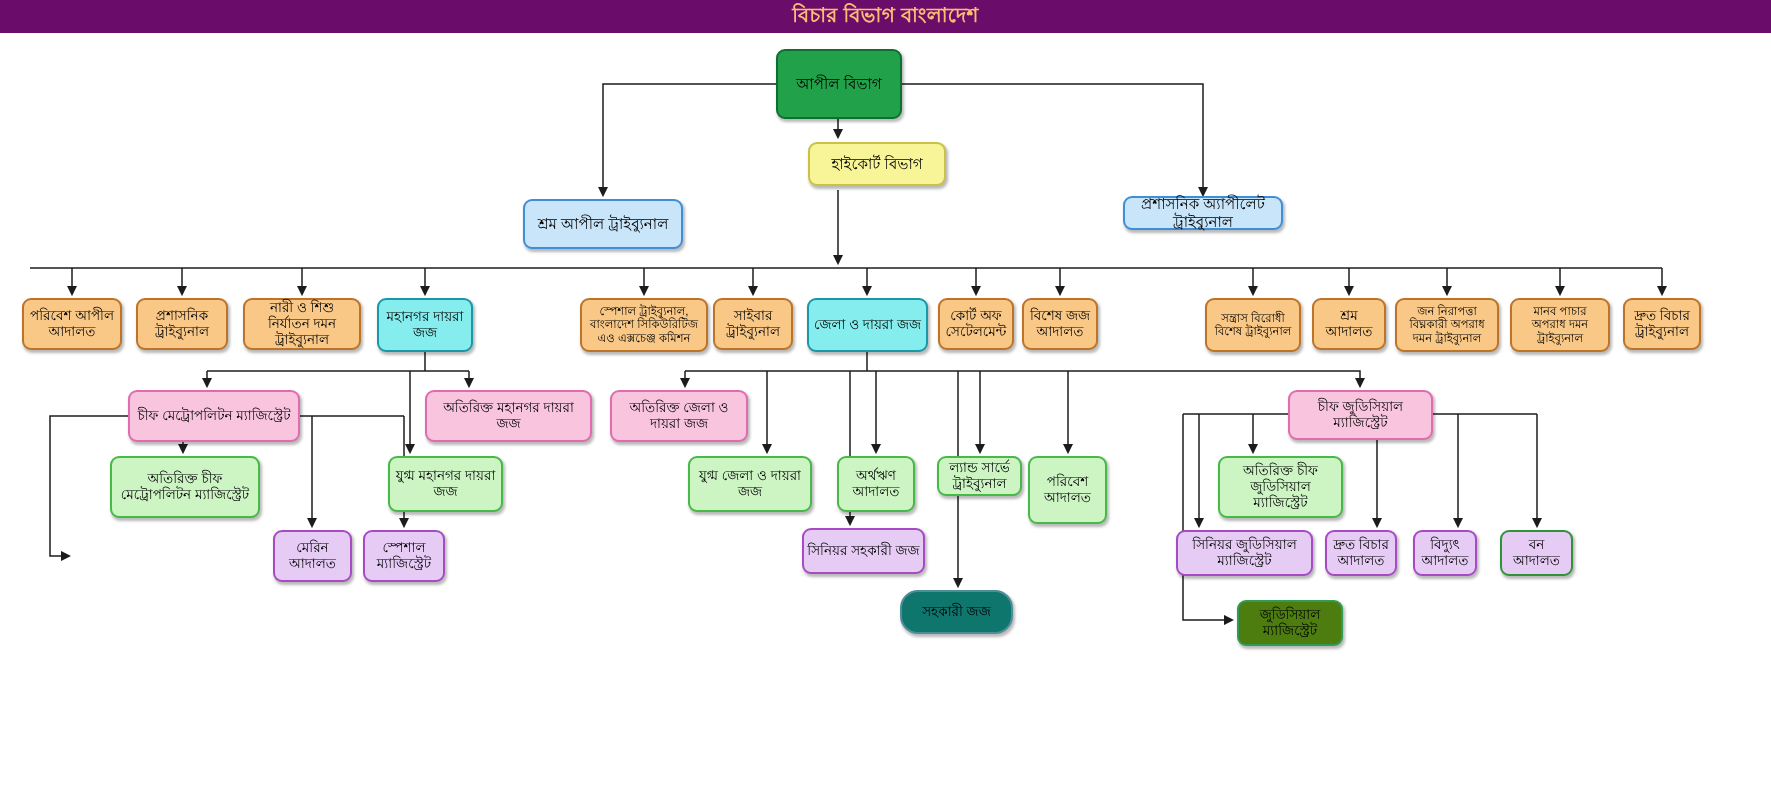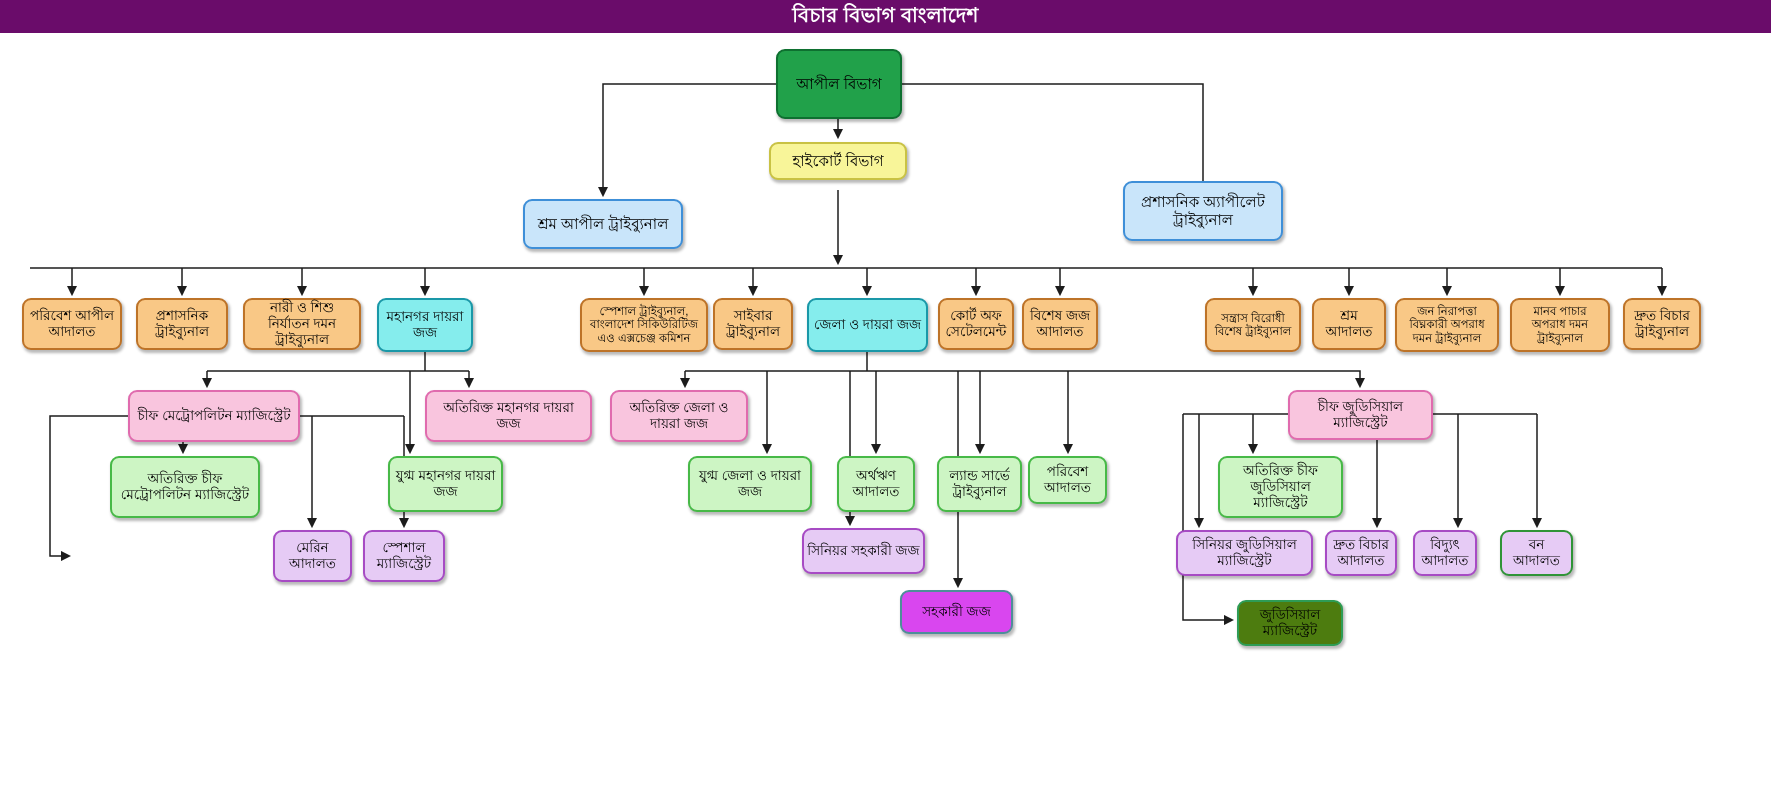--- a/index.html
+++ b/index.html
@@ -1,36 +1,36 @@
 <!DOCTYPE html>
 <html><head>
 <meta charset="utf-8">
 <style>
   html,body{margin:0;padding:0;background:#ffffff;}
   body{width:1771px;height:788px;overflow:hidden;font-family:"Liberation Sans","DejaVu Sans",sans-serif;}
   #stage{position:relative;width:1771px;height:788px;background:#ffffff;}
   #titlebar{position:absolute;left:0;top:0;width:1771px;height:33px;background:#6A0C6A;
-            display:flex;align-items:center;justify-content:center;color:#ffffff;
+            display:flex;align-items:center;justify-content:center;color:#fdba74;
             font-size:20px;font-weight:bold;letter-spacing:.3px;}
   svg.wires{position:absolute;left:0;top:0;}
   .node{position:absolute;display:flex;align-items:center;justify-content:center;text-align:center;
         border-radius:9px;border:2px solid;box-shadow:1.5px 2.5px 3px rgba(0,0,0,.28);
         font-size:13.5px;line-height:1.18;padding:9px 3px;box-sizing:border-box;color:#000;}
   .big{font-size:15px;}
   .fs12{font-size:11.5px;line-height:1.15;}
   .green {background:#21A14A;border-color:#0E7030;}
   .yellow{background:#F8F599;border-color:#C9C244;}
   .blue  {background:#C9E5FA;border-color:#3E8FD8;}
   .orange{background:#F9C886;border-color:#BD7328;}
   .cyan  {background:#85EDED;border-color:#1A98A8;}
   .pink  {background:#F9C5DE;border-color:#E06BAE;}
   .lgreen{background:#CDF5C4;border-color:#47B947;}
   .lav   {background:#E6CBF5;border-color:#A74BC4;}
   .lavg  {background:#E6CBF5;border-color:#2F9437;}
-  .teal  {background:#d946ef;border-color:#4E8E99;}
+  .teal  {background:#0f766e;border-color:#4E8E99;border-radius:18px;}
   .mint  {background:#4d7c0f;border-color:#2E9C55;}
 </style>
 </head>
 <body>
 
 <div id="stage">
 
   <div id="titlebar">বিচার বিভাগ বাংলাদেশ</div>
 
   <svg class="wires" width="1771" height="788" viewBox="0 0 1771 788">
@@ -90,23 +90,23 @@
       <path d="M1183,414 V620 H1232" marker-end="url(#arw)"></path>
       <path d="M1199,414 V526" marker-end="url(#arw)"></path>
       <path d="M1253,414 V452" marker-end="url(#arw)"></path>
       <path d="M1377,440 V526" marker-end="url(#arw)"></path>
       <path d="M1458,414 V526" marker-end="url(#arw)"></path>
       <path d="M1537,414 V526" marker-end="url(#arw)"></path>
     </g>
   </svg>
 
   <div class="node green big" style="left:776px;top:49px;width:126px;height:70px">আপীল বিভাগ</div>
-  <div class="node yellow big" style="left:769px;top:142px;width:138px;height:38px">হাইকোর্ট বিভাগ</div>
+  <div class="node yellow big" style="left:808px;top:142px;width:138px;height:44px">হাইকোর্ট বিভাগ</div>
   <div class="node blue big" style="left:523px;top:199px;width:160px;height:50px">শ্রম আপীল ট্রাইব্যুনাল</div>
-  <div class="node blue big" style="left:1123px;top:181px;width:160px;height:60px">প্রশাসনিক অ্যাপীলেট ট্রাইব্যুনাল</div>
+  <div class="node blue big" style="left:1123px;top:196px;width:160px;height:34px">প্রশাসনিক অ্যাপীলেট ট্রাইব্যুনাল</div>
 
   <div class="node orange" style="left:22px;top:298px;width:100px;height:52px">পরিবেশ আপীল আদালত</div>
   <div class="node orange" style="left:136px;top:298px;width:92px;height:52px">প্রশাসনিক ট্রাইব্যুনাল</div>
   <div class="node orange" style="left:243px;top:298px;width:118px;height:52px">নারী ও শিশু নির্যাতন দমন ট্রাইব্যুনাল</div>
   <div class="node cyan" style="left:377px;top:298px;width:96px;height:54px">মহানগর দায়রা জজ</div>
   <div class="node orange fs12" style="left:580px;top:298px;width:128px;height:54px">স্পেশাল ট্রাইব্যুনাল, বাংলাদেশ  সিকিউরিটিজ এও এক্সচেঞ্জ কমিশন</div>
   <div class="node orange" style="left:713px;top:298px;width:80px;height:52px">সাইবার ট্রাইব্যুনাল</div>
   <div class="node cyan" style="left:807px;top:298px;width:121px;height:54px">জেলা ও দায়রা জজ</div>
   <div class="node orange" style="left:938px;top:298px;width:76px;height:52px">কোর্ট অফ সেটেলমেন্ট</div>
   <div class="node orange" style="left:1022px;top:298px;width:76px;height:52px">বিশেষ জজ আদালত</div>
@@ -118,22 +118,22 @@
 
   <div class="node pink" style="left:128px;top:390px;width:172px;height:52px">চীফ মেট্রোপলিটন ম্যাজিস্ট্রেট</div>
   <div class="node pink" style="left:610px;top:390px;width:138px;height:52px">অতিরিক্ত জেলা ও দায়রা জজ</div>
   <div class="node pink" style="left:425px;top:390px;width:167px;height:52px">অতিরিক্ত মহানগর দায়রা জজ</div>
   <div class="node pink" style="left:1288px;top:390px;width:145px;height:50px">চীফ জুডিসিয়াল ম্যাজিস্ট্রেট</div>
 
   <div class="node lgreen" style="left:110px;top:456px;width:150px;height:62px">অতিরিক্ত চীফ মেট্রোপলিটন ম্যাজিস্ট্রেট</div>
   <div class="node lgreen" style="left:388px;top:456px;width:115px;height:56px">যুগ্ম মহানগর দায়রা জজ</div>
   <div class="node lgreen" style="left:688px;top:456px;width:124px;height:56px">যুগ্ম জেলা ও দায়রা জজ</div>
   <div class="node lgreen" style="left:837px;top:456px;width:78px;height:56px">অর্থঋণ আদালত</div>
-  <div class="node lgreen" style="left:937px;top:456px;width:85px;height:56px">ল্যান্ড সার্ভে ট্রাইব্যুনাল</div>
-  <div class="node lgreen" style="left:1028px;top:456px;width:79px;height:48px">পরিবেশ আদালত</div>
+  <div class="node lgreen" style="left:937px;top:456px;width:85px;height:40px">ল্যান্ড সার্ভে ট্রাইব্যুনাল</div>
+  <div class="node lgreen" style="left:1028px;top:456px;width:79px;height:68px">পরিবেশ আদালত</div>
   <div class="node lgreen" style="left:1218px;top:456px;width:125px;height:62px">অতিরিক্ত চীফ জুডিসিয়াল ম্যাজিস্ট্রেট</div>
 
   <div class="node lav" style="left:273px;top:530px;width:79px;height:52px">মেরিন আদালত</div>
   <div class="node lav" style="left:363px;top:530px;width:82px;height:52px">স্পেশাল ম্যাজিস্ট্রেট</div>
   <div class="node lav" style="left:802px;top:528px;width:123px;height:46px">সিনিয়র সহকারী জজ</div>
   <div class="node lav" style="left:1176px;top:530px;width:137px;height:46px">সিনিয়র জুডিসিয়াল ম্যাজিস্ট্রেট</div>
   <div class="node lav" style="left:1325px;top:530px;width:72px;height:46px">দ্রুত বিচার আদালত</div>
   <div class="node lav" style="left:1413px;top:530px;width:64px;height:46px">বিদ্যুৎ আদালত</div>
   <div class="node lavg" style="left:1500px;top:530px;width:73px;height:46px">বন আদালত</div>
 

